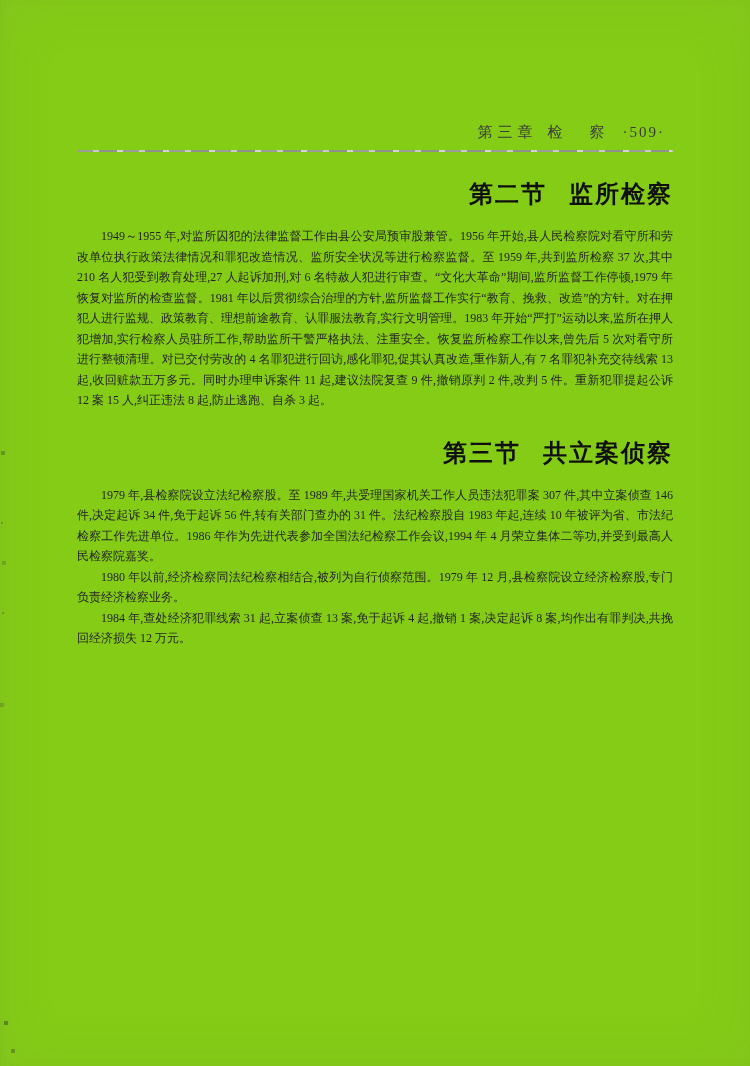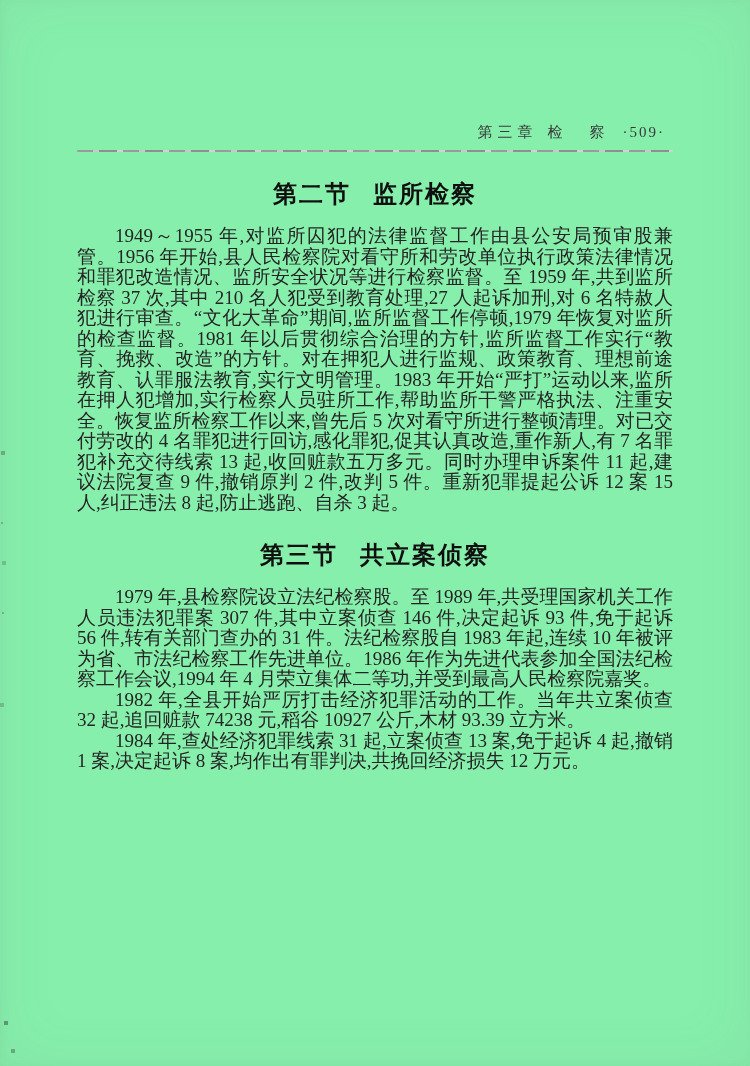--- a/index.html
+++ b/index.html
@@ -1,21 +1,21 @@
 <!DOCTYPE html>
 <html lang="zh"><head>
 <meta charset="utf-8">
 <style>
   html, body { margin: 0; padding: 0; background: #e8e8e6; }
   .page {
     position: relative;
     width: 750px;
     height: 1066px;
     margin: 0 auto;
-    background: #86efac;
+    background: #84cc16;
     box-sizing: border-box;
     padding: 122px 77px 15px 77px;
     font-family: "Liberation Serif", serif;
     color: #1f1f1f;
     overflow: hidden;
     box-shadow: inset 0 0 60px rgba(120,120,115,0.08), inset 3px 0 8px rgba(90,90,85,0.05);
   }
   .page-header {
     text-align: right;
     font-size: 15px;
@@ -32,34 +32,34 @@
     height: 2px;
     background: repeating-linear-gradient(90deg,
       #9b9b99 0px, #9b9b99 16px,
       #c8c8c5 16px, #c8c8c5 22px,
       #8f8f8d 22px, #8f8f8d 40px,
       #d2d2cf 40px, #d2d2cf 46px);
     border-radius: 1px;
   }
   h2.section-title {
     margin: 26px 0 16px 0;
-    text-align: center;
+    text-align: right;
     font-family: "Liberation Sans", sans-serif;
     font-weight: bold;
     font-size: 24px;
     line-height: 32px;
     letter-spacing: 2px;
     color: #0f0f0f;
   }
   h2.section-title .sec-no { margin-right: 22px; }
   .section p {
     margin: 0;
     text-align: justify;
     text-indent: 2em;
-    font-size: 19px;
+    font-size: 12px;
     line-height: 20.5px;
     color: #242424;
   }
   .scan-specks {
     position: absolute;
     left: 0; top: 0;
     width: 2px; height: 2px;
     background: transparent;
     box-shadow:
       2px 452px 0 1px rgba(60,60,58,0.35),
@@ -86,23 +86,23 @@
     <h2 class="section-title">
       <span class="sec-no">第二节</span><span>监所检察</span>
     </h2>
     <p>1949～1955 年,对监所囚犯的法律监督工作由县公安局预审股兼管。1956 年开始,县人民检察院对看守所和劳改单位执行政策法律情况和罪犯改造情况、监所安全状况等进行检察监督。至 1959 年,共到监所检察 37 次,其中 210 名人犯受到教育处理,27 人起诉加刑,对 6 名特赦人犯进行审查。“文化大革命”期间,监所监督工作停顿,1979 年恢复对监所的检查监督。1981 年以后贯彻综合治理的方针,监所监督工作实行“教育、挽救、改造”的方针。对在押犯人进行监规、政策教育、理想前途教育、认罪服法教育,实行文明管理。1983 年开始“严打”运动以来,监所在押人犯增加,实行检察人员驻所工作,帮助监所干警严格执法、注重安全。恢复监所检察工作以来,曾先后 5 次对看守所进行整顿清理。对已交付劳改的 4 名罪犯进行回访,感化罪犯,促其认真改造,重作新人,有 7 名罪犯补充交待线索 13 起,收回赃款五万多元。同时办理申诉案件 11 起,建议法院复查 9 件,撤销原判 2 件,改判 5 件。重新犯罪提起公诉 12 案 15 人,纠正违法 8 起,防止逃跑、自杀 3 起。</p>
   </div>
 
   <div class="section">
     <h2 class="section-title">
       <span class="sec-no">第三节</span><span>共立案侦察</span>
     </h2>
-    <p>1979 年,县检察院设立法纪检察股。至 1989 年,共受理国家机关工作人员违法犯罪案 307 件,其中立案侦查 146 件,决定起诉 93 件,免于起诉 56 件,转有关部门查办的 31 件。法纪检察股自 1983 年起,连续 10 年被评为省、市法纪检察工作先进单位。1986 年作为先进代表参加全国法纪检察工作会议,1994 年 4 月荣立集体二等功,并受到最高人民检察院嘉奖。</p>
+    <p>1979 年,县检察院设立法纪检察股。至 1989 年,共受理国家机关工作人员违法犯罪案 307 件,其中立案侦查 146 件,决定起诉 34 件,免于起诉 56 件,转有关部门查办的 31 件。法纪检察股自 1983 年起,连续 10 年被评为省、市法纪检察工作先进单位。1986 年作为先进代表参加全国法纪检察工作会议,1994 年 4 月荣立集体二等功,并受到最高人民检察院嘉奖。</p>
   </div>
 
   <div class="section">
-    <p>1982 年,全县开始严厉打击经济犯罪活动的工作。当年共立案侦查 32 起,追回赃款 74238 元,稻谷 10927 公斤,木材 93.39 立方米。</p>
+    <p>1980 年以前,经济检察同法纪检察相结合,被列为自行侦察范围。1979 年 12 月,县检察院设立经济检察股,专门负责经济检察业务。</p>
     <p>1984 年,查处经济犯罪线索 31 起,立案侦查 13 案,免于起诉 4 起,撤销 1 案,决定起诉 8 案,均作出有罪判决,共挽回经济损失 12 万元。</p>
   </div>
 
   <div class="scan-specks"></div>
 
 </div>
 
 </body></html>

